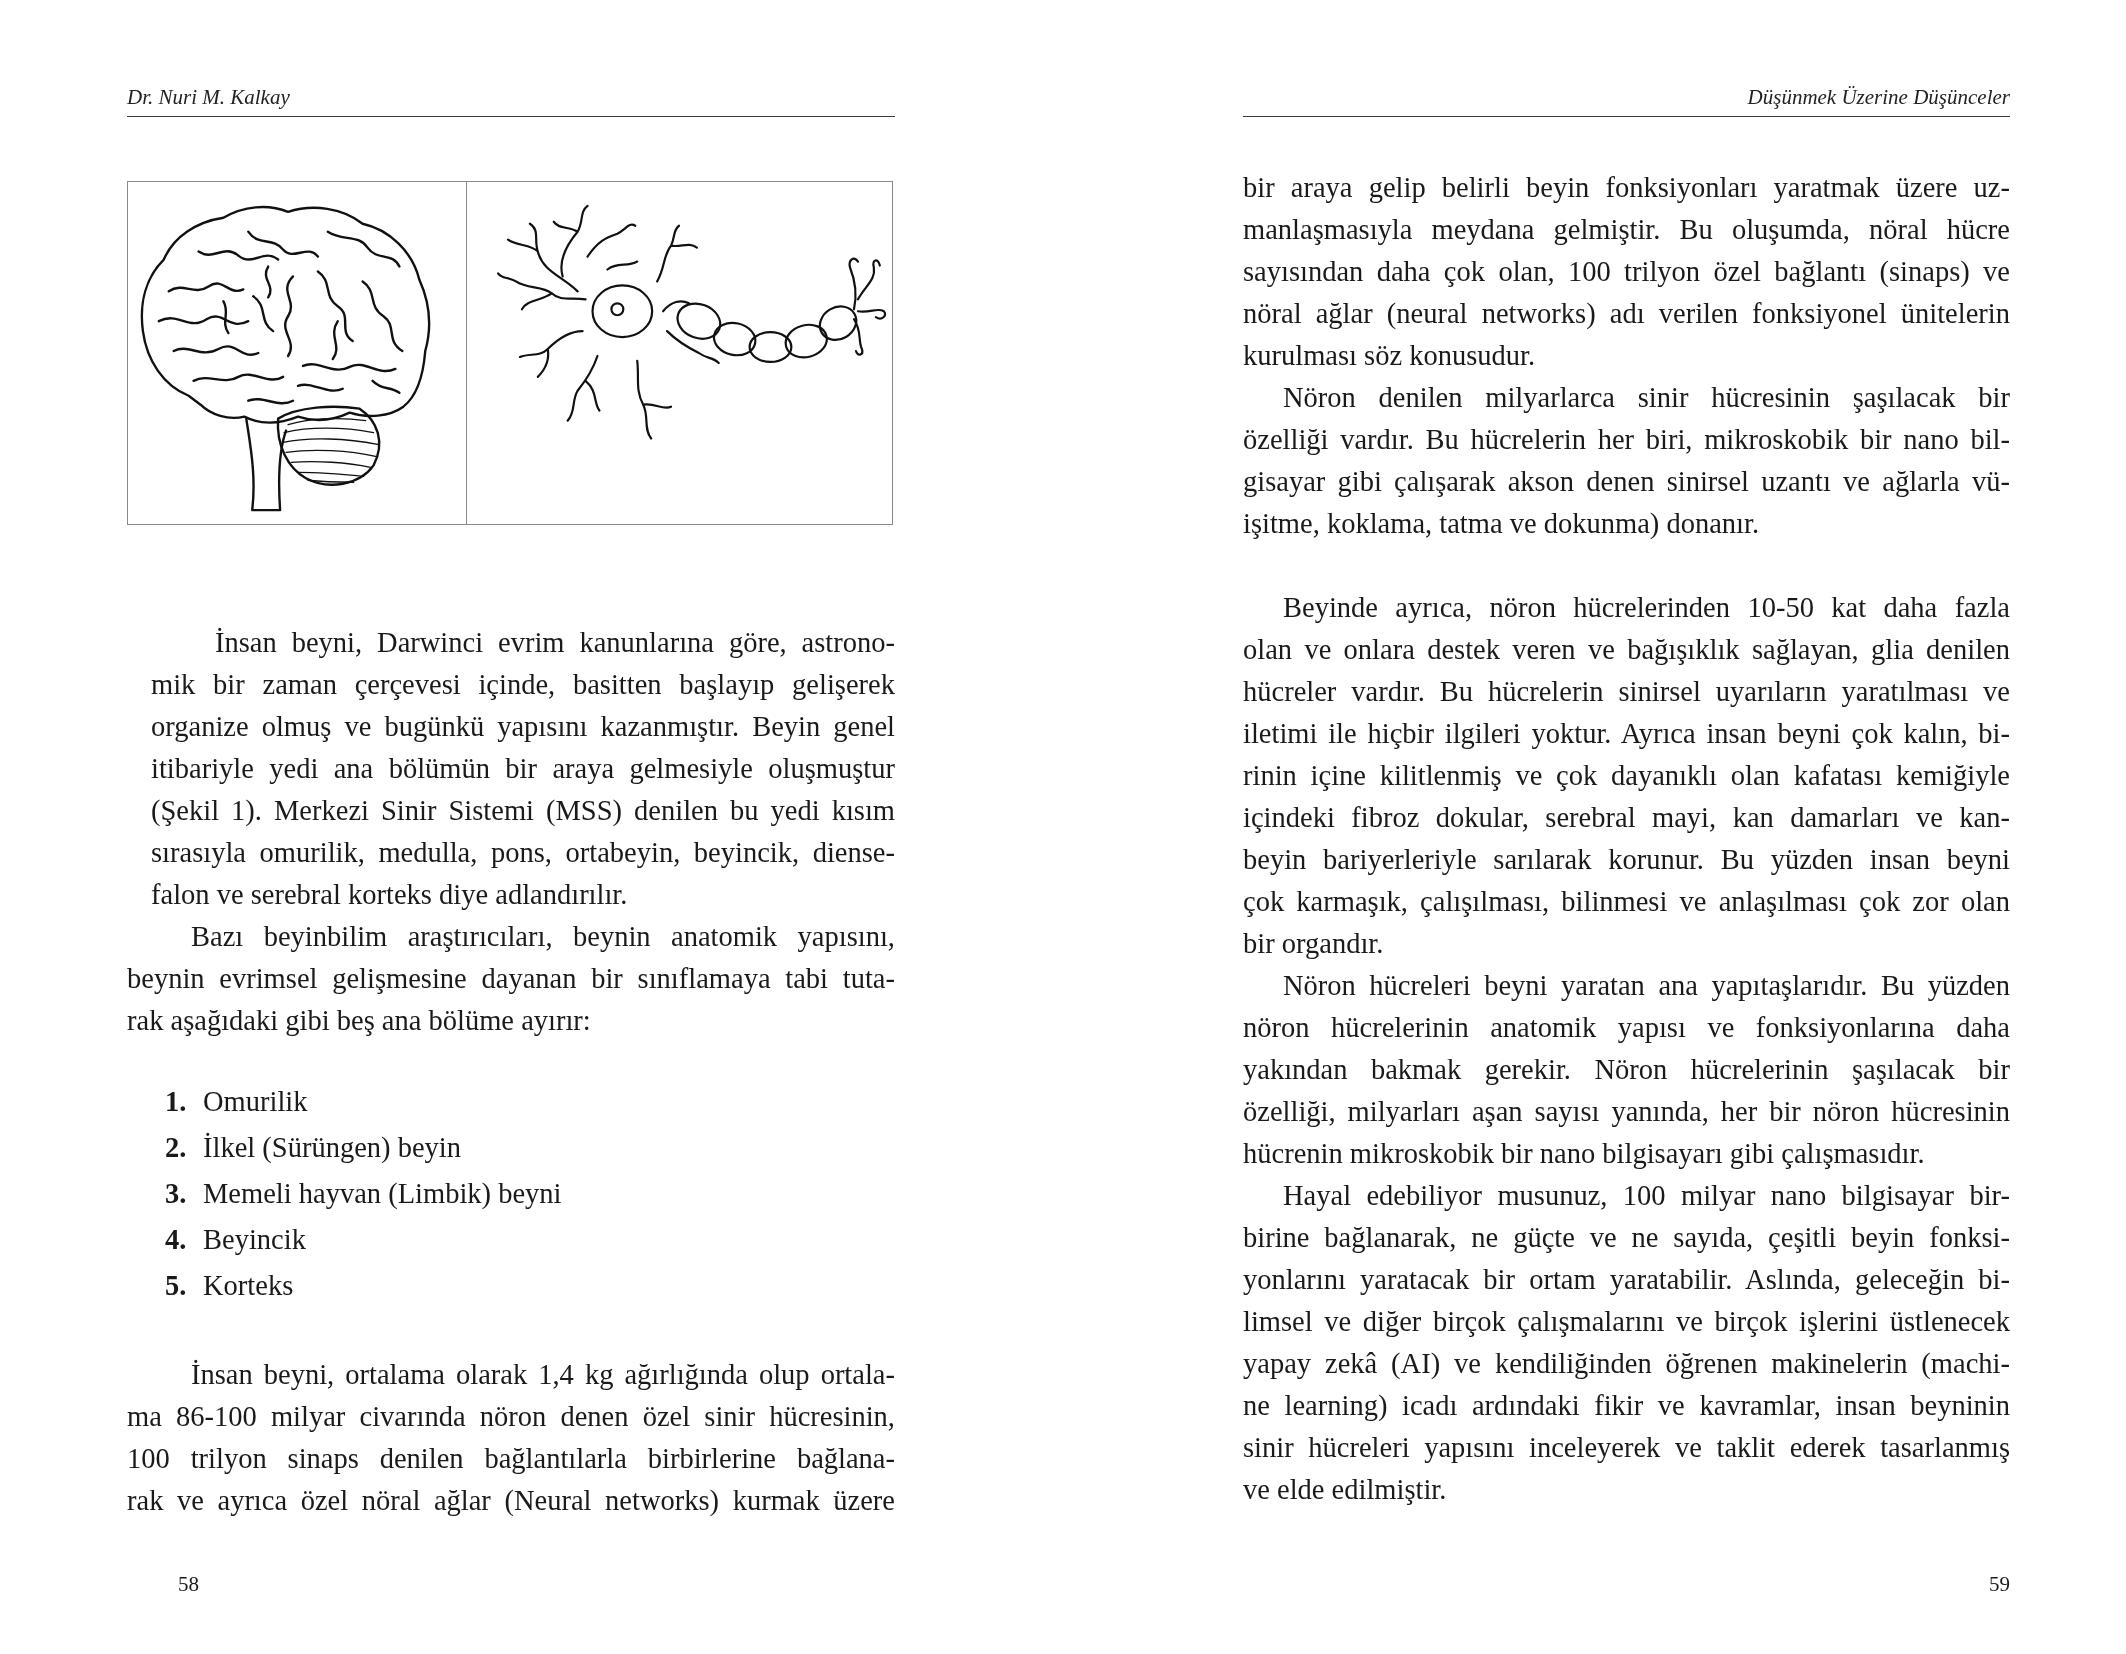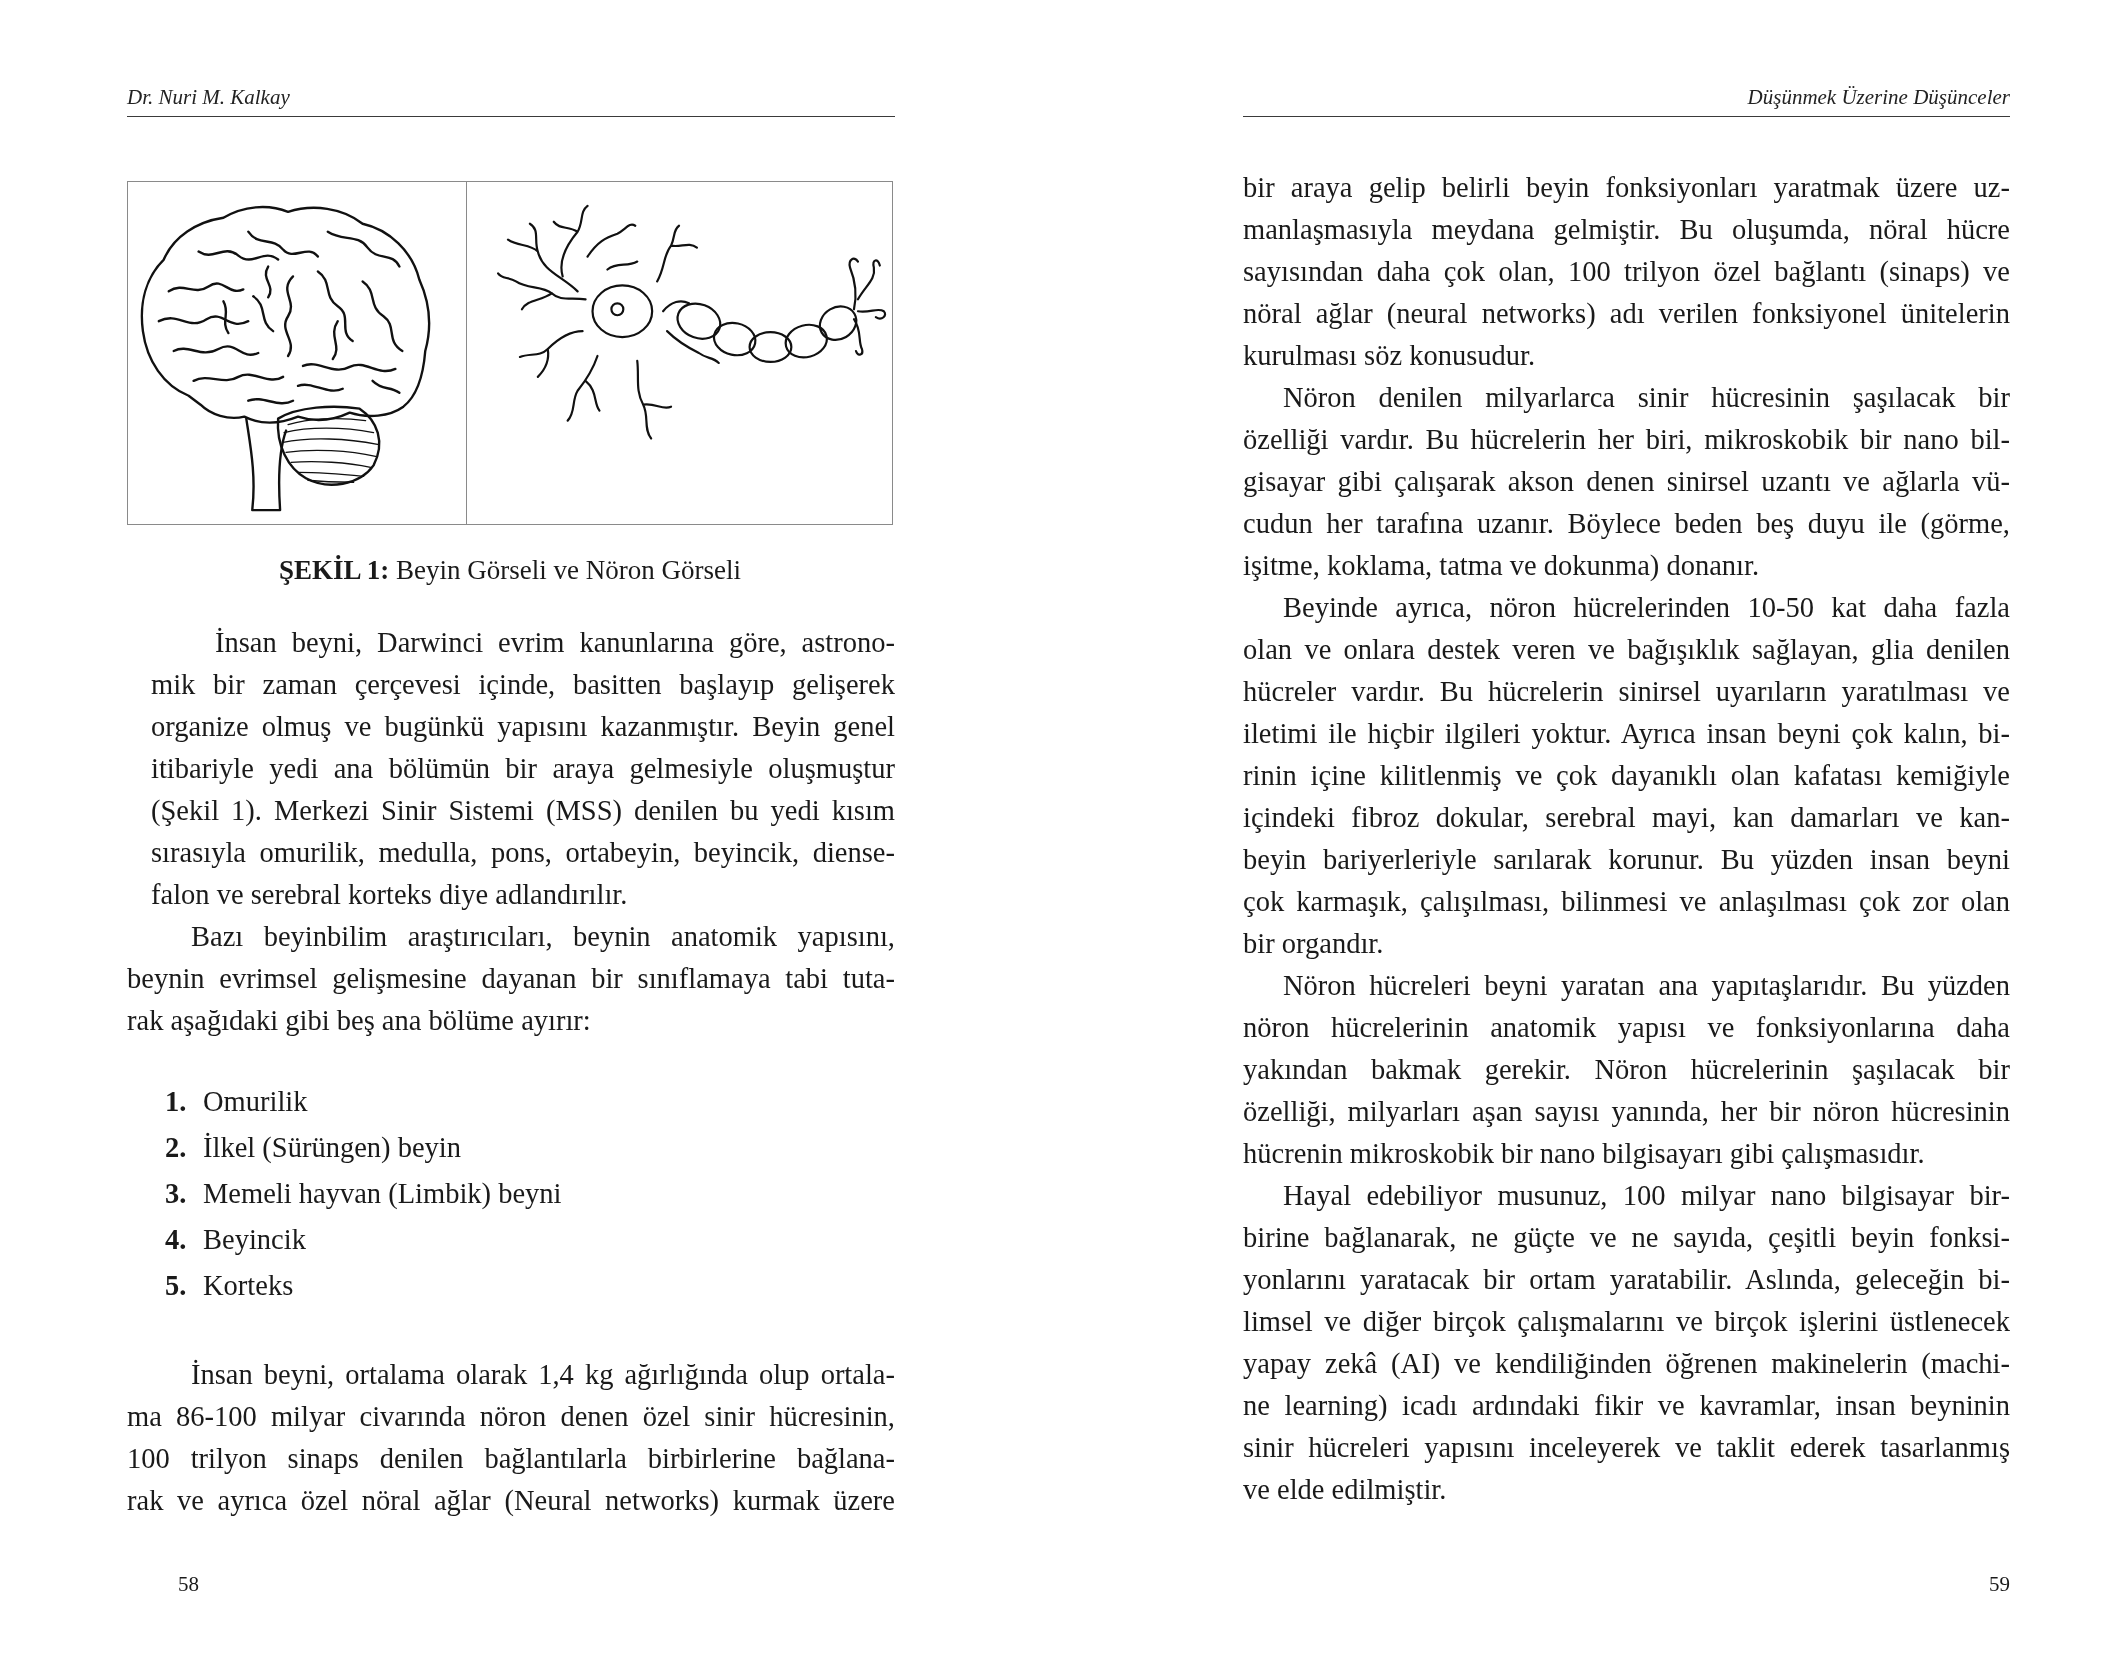--- a/index.html
+++ b/index.html
@@ -107,21 +107,20 @@
         <ellipse cx="268" cy="158" rx="21" ry="16" transform="rotate(12 268 158)"></ellipse>
         <ellipse cx="304" cy="166" rx="21" ry="15"></ellipse>
         <ellipse cx="340" cy="160" rx="21" ry="16" transform="rotate(-15 340 160)"></ellipse>
         <ellipse cx="372" cy="142" rx="19" ry="16" transform="rotate(-30 372 142)"></ellipse>
 
         <path d="M388 128 C392 110 388 96 384 86 C382 78 388 74 392 80 M392 118 C400 104 410 98 408 86 C406 78 412 76 414 84 M392 130 C404 132 412 126 418 130 C422 134 416 140 410 136 M388 138 C396 150 392 160 396 168 C398 174 392 176 390 170"></path>
       </svg>
     </div>
   </div>
 
-  <div class="caption"><span class="cap-label">ŞEKİL 1:</span><span> Beyin Görseli ve Nöron Görseli</span></div>
 
   <div class="body-text" style="top:622px;margin-left:24px;">
     <span class="line" style="padding-left:64px;">İnsan beyni, Darwinci evrim kanunlarına göre, astrono-</span>
     <span class="line">mik bir zaman çerçevesi içinde, basitten başlayıp gelişerek</span>
     <span class="line">organize olmuş ve bugünkü yapısını kazanmıştır. Beyin genel</span>
     <span class="line">itibariyle yedi ana bölümün bir araya gelmesiyle oluşmuştur</span>
     <span class="line">(Şekil 1). Merkezi Sinir Sistemi (MSS) denilen bu yedi kısım</span>
     <span class="line">sırasıyla omurilik, medulla, pons, ortabeyin, beyincik, diense-</span>
     <span class="line last">falon ve serebral korteks diye adlandırılır.</span>
   </div>
@@ -174,21 +173,20 @@
     <span class="line">manlaşmasıyla meydana gelmiştir. Bu oluşumda, nöral hücre</span>
     <span class="line">sayısından daha çok olan, 100 trilyon özel bağlantı (sinaps) ve</span>
     <span class="line">nöral ağlar (neural networks) adı verilen fonksiyonel ünitelerin</span>
     <span class="line last">kurulması söz konusudur.</span>
   </div>
 
   <div class="body-text" style="top:377px;">
     <span class="line" style="padding-left:40px;">Nöron denilen milyarlarca sinir hücresinin şaşılacak bir</span>
     <span class="line">özelliği vardır. Bu hücrelerin her biri, mikroskobik bir nano bil-</span>
     <span class="line">gisayar gibi çalışarak akson denen sinirsel uzantı ve ağlarla vü-</span>
-    <span class="line">cudun her tarafına uzanır. Böylece beden beş duyu ile (görme,</span>
     <span class="line last">işitme, koklama, tatma ve dokunma) donanır.</span>
   </div>
 
   <div class="body-text" style="top:587px;">
     <span class="line" style="padding-left:40px;">Beyinde ayrıca, nöron hücrelerinden 10-50 kat daha fazla</span>
     <span class="line">olan ve onlara destek veren ve bağışıklık sağlayan, glia denilen</span>
     <span class="line">hücreler vardır. Bu hücrelerin sinirsel uyarıların yaratılması ve</span>
     <span class="line">iletimi ile hiçbir ilgileri yoktur. Ayrıca insan beyni çok kalın, bi-</span>
     <span class="line">rinin içine kilitlenmiş ve çok dayanıklı olan kafatası kemiğiyle</span>
     <span class="line">içindeki fibroz dokular, serebral mayi, kan damarları ve kan-</span>

